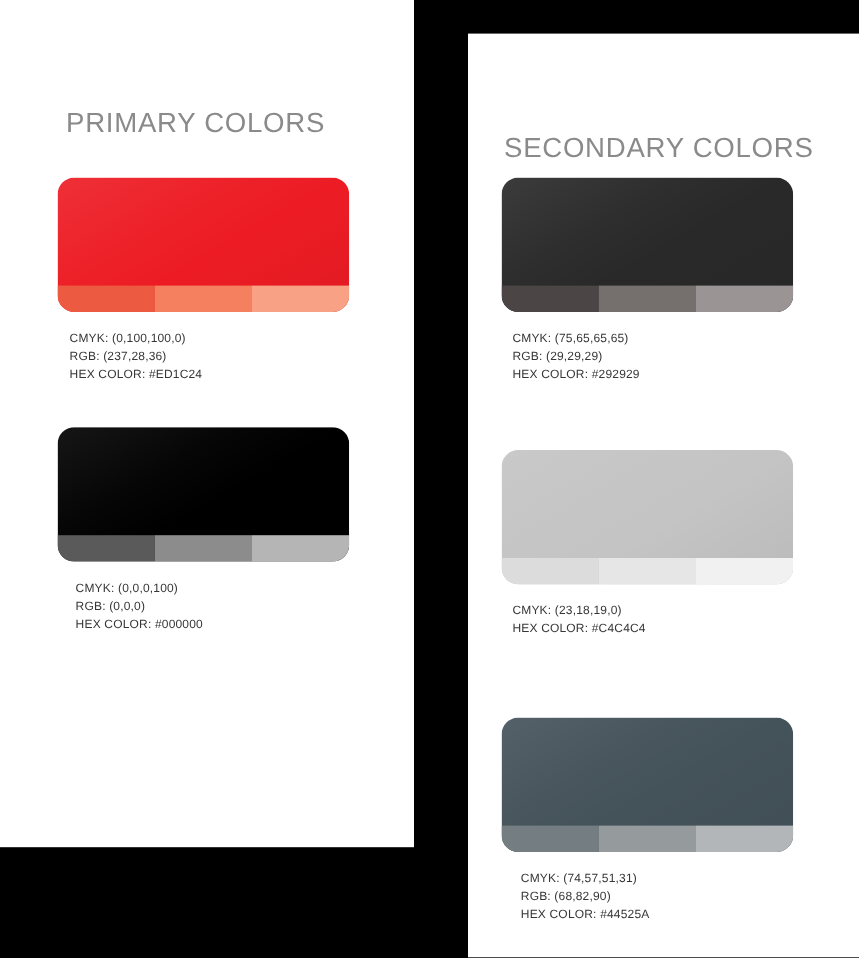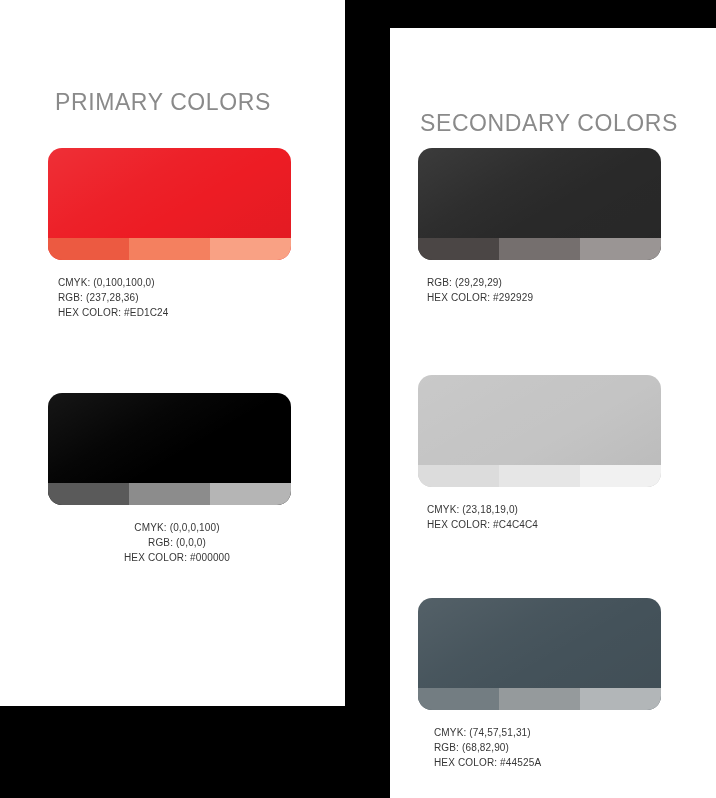--- a/index.html
+++ b/index.html
@@ -97,21 +97,21 @@
     margin-top: 15px;
     font-size: 10px;
     line-height: 15px;
     color: #363636;
     letter-spacing: 0.15px;
   }
   .specs div { white-space: nowrap; }
 
   
   #block-red   { left: 48px;  top: 148px; }
-  #block-black { left: 48px;  top: 393px; text-align: center; }
+  #block-black { left: 48px;  top: 356px; }
   
   #block-black .specs { margin-left: 15px; }
   #block-red   .specs { margin-left: 10px; }
 
   
   #block-darkgray  { left: 418px; top: 148px; }
   #block-lightgray { left: 418px; top: 375px; }
   #block-bluegray  { left: 418px; top: 598px; }
   #block-darkgray  .specs { margin-left: 9px; }
   #block-lightgray .specs { margin-left: 9px; }
@@ -166,20 +166,21 @@
   <div class="swatch">
     <div class="swatch-main" style="background: rgb(41, 41, 41);"></div>
     <div class="swatch-gloss"></div>
     <div class="tint-row">
       <span style="background: rgb(75, 70, 69);"></span>
       <span style="background: rgb(117, 111, 110);"></span>
       <span style="background: rgb(154, 149, 148);"></span>
     </div>
   </div>
   <div class="specs">
+    <div>CMYK: (75,65,65,65)</div>
     <div>RGB: (29,29,29)</div>
     <div>HEX COLOR: #292929</div>
   </div>
 </div>
 
 <div class="swatch-block" id="block-lightgray">
   <div class="swatch">
     <div class="swatch-main" style="background: rgb(196, 196, 196);"></div>
     <div class="swatch-gloss"></div>
     <div class="tint-row">

